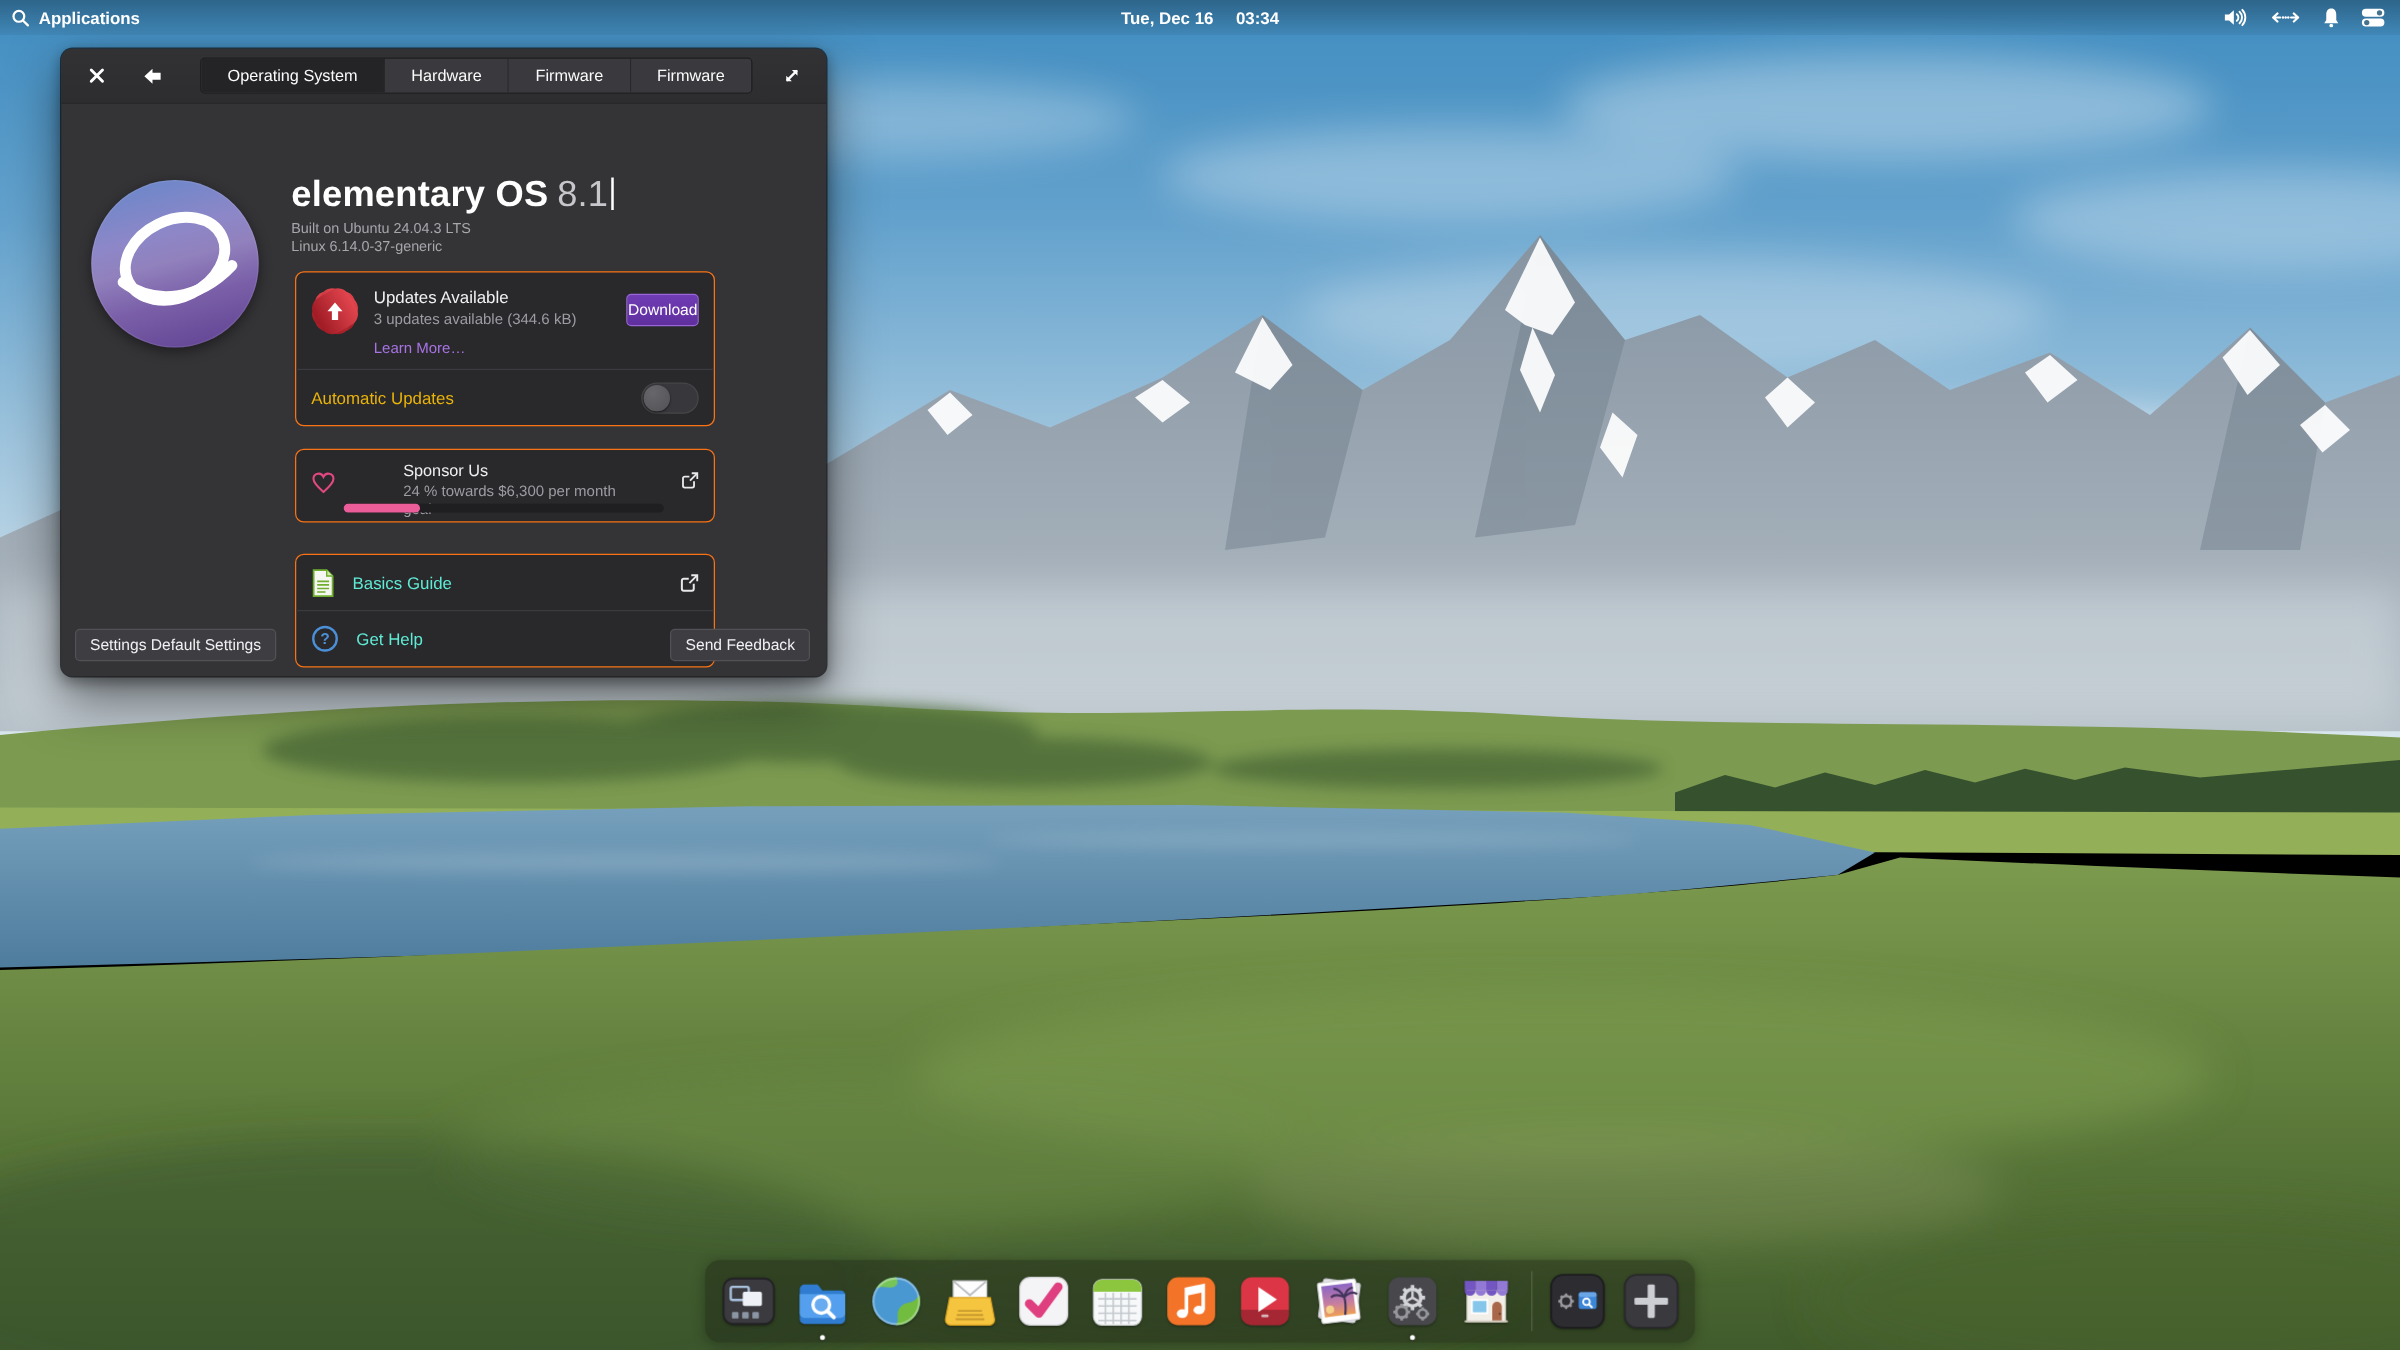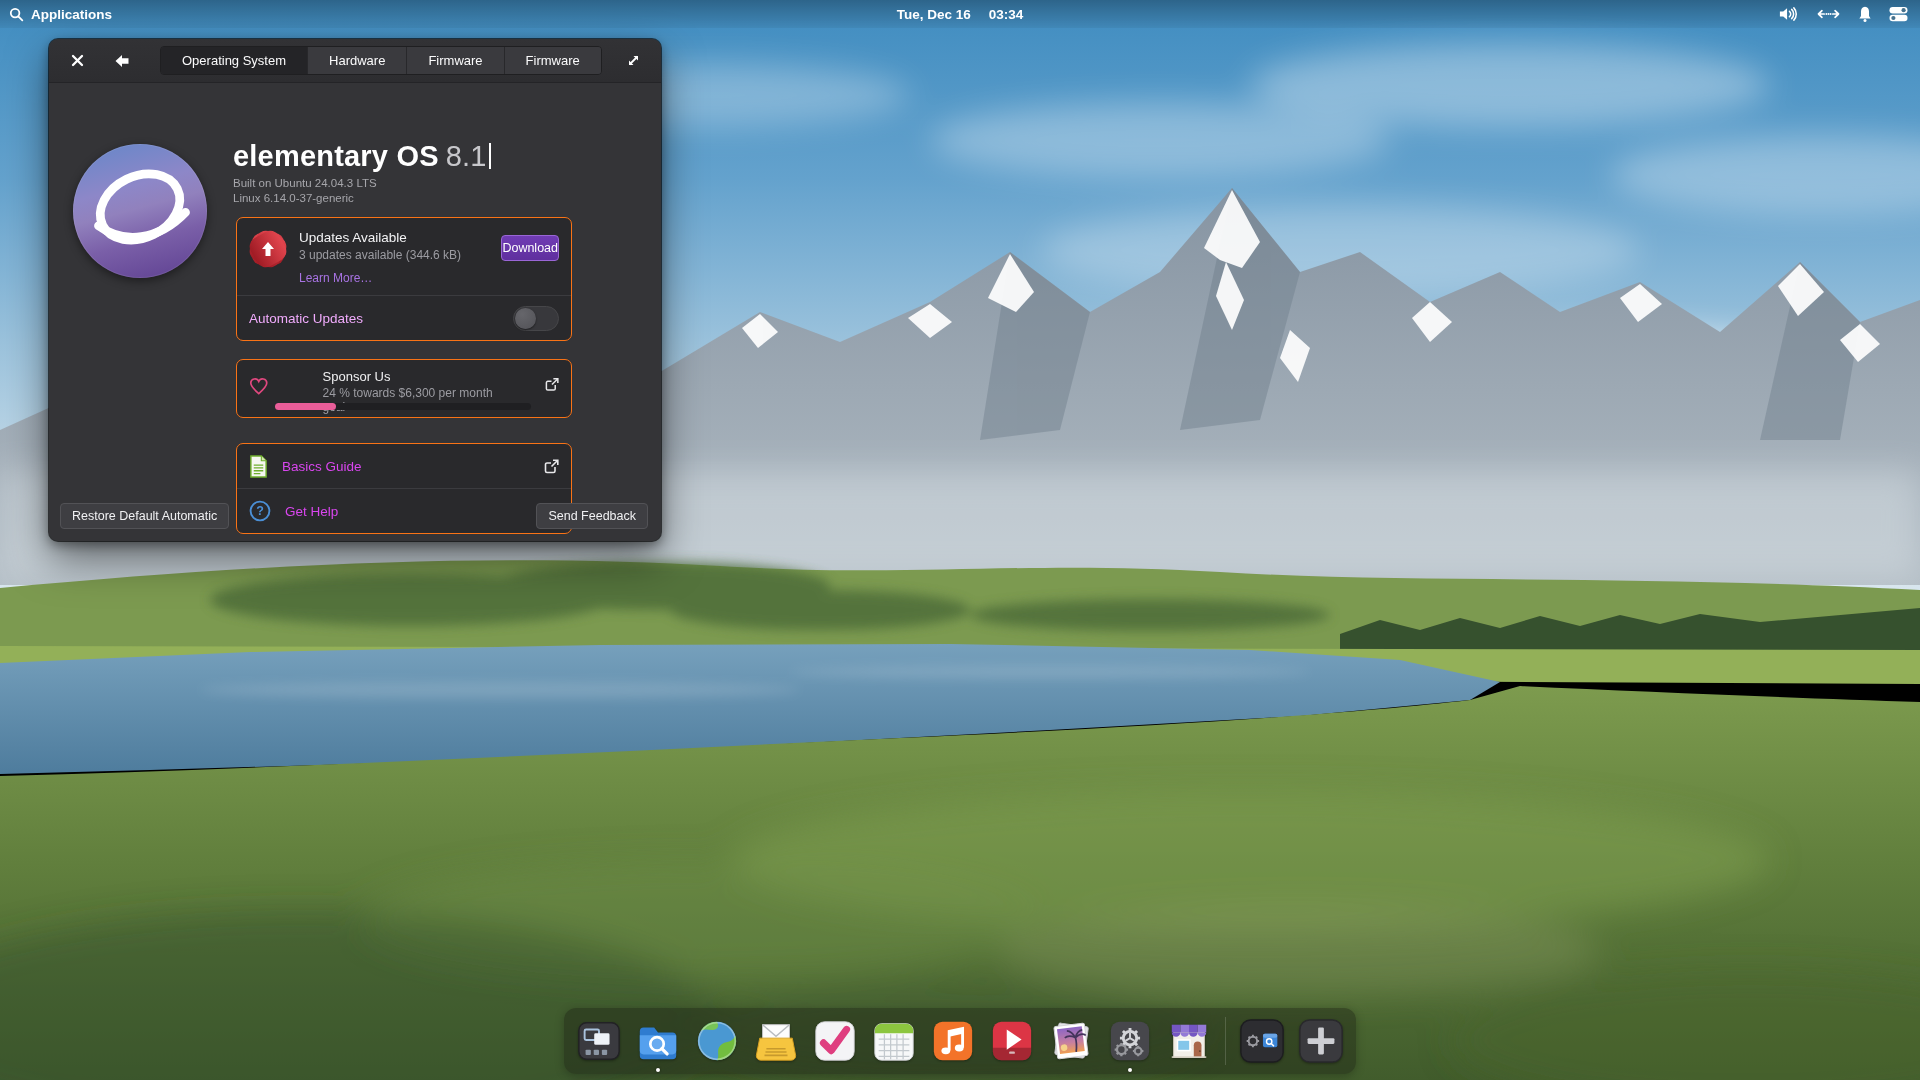--- a/index.html
+++ b/index.html
@@ -61,41 +61,41 @@
   .updates-text { margin-left:12px; }
   .updates-title { font-size:13.5px; color:#f2f2f4; }
   .updates-sub { font-size:12px; color:#9c9ca2; margin-top:3px; }
   .learn-link { font-size:12px; color:#a873e3; margin-top:9px; cursor:pointer; }
   .download-btn { margin-left:auto; align-self:flex-start; margin-top:5px;
     background:linear-gradient(#703cb4,#5f2f9e); border:1px solid #9a66d6; color:#fff;
     font-size:12.5px; padding:5px 0; border-radius:4px; cursor:pointer;
     font-family:inherit; }
   .card-divider { border-top:1px solid #3b3b3f; }
   .auto-row { display:flex; align-items:center; padding:10px 12px; height:44px; }
-  .auto-label { font-size:13.5px; color:#f0abfc; }
+  .auto-label { font-size:13.5px; color:#eab308; }
   .toggle { margin-left:auto; width:46px; height:25px; border-radius:13px; background:#38383c;
     border:1px solid #464649; position:relative; cursor:pointer; }
   .toggle .knob { position:absolute; left:1px; top:1px; width:21px; height:21px; border-radius:50%;
     background:radial-gradient(circle at 35% 30%,#66666b,#515156); box-shadow:0 1px 2px rgba(0,0,0,.5); }
 
   .sponsor-card { top:276px; height:59px; cursor:pointer; }
   .sponsor-inner { display:flex; align-items:flex-start; padding:9px 12px 0 12px;gap:40px; }
   .heart-icon { margin-top:7px; }
   .sponsor-text { margin-left:14px; }
   .sponsor-title { font-size:13px; color:#efeff1; }
   .sponsor-sub { font-size:12px; color:#9c9ca2; margin-top:2px; }
   .sponsor-inner .ext-icon { margin-left:auto; margin-top:8px; }
   .sponsor-progress { position:absolute; left:38px; right:40px; bottom:7px; height:7px;
     background:#1f1f22; border-radius:4px; }
   .sponsor-progress .fill { height:100%; width:24%; background:#ea5d99; border-radius:4px; }
 
   .links-card { top:360px; }
   .link-row { display:flex; align-items:center; height:44px; padding:0 12px; cursor:pointer; }
   .link-row svg.lead { flex:0 0 auto; }
-  .link-label { font-size:13.5px; color:#d946ef; margin-left:14px; }
+  .link-label { font-size:13.5px; color:#5eead4; margin-left:14px; }
   .link-row .ext-icon { margin-left:auto; }
 
   .footer-btn { position:absolute; background:#3e3e42; border:1px solid #525256; color:#f1f1f3;
     font-size:12.5px; padding:5px 11px; border-radius:4px; cursor:pointer; font-family:inherit; }
   .restore-btn { left:11px; bottom:11px; }
   .feedback-btn { right:13px; bottom:11px; }
 
   
   .dock { position:absolute; bottom:6px; left:50%; transform:translateX(-50%); z-index:40;
     height:66px; display:flex; align-items:center; gap:13px; padding:0 12px;
@@ -362,21 +362,21 @@
           </svg>
           <span class="link-label">Get Help</span>
           <svg class="ext-icon" width="15" height="15" viewBox="0 0 15 15">
             <path d="M11,8 V12 a1.5,1.5 0 0 1 -1.5,1.5 H3 A1.5,1.5 0 0 1 1.5,12 V5.5 A1.5,1.5 0 0 1 3,4 H7" fill="none" stroke="#e8e8ea" stroke-width="1.6"></path>
             <path d="M9,1.2 H13.8 V6" fill="none" stroke="#e8e8ea" stroke-width="1.6"></path>
             <path d="M13.5,1.5 L7.5,7.5" stroke="#e8e8ea" stroke-width="1.6"></path>
           </svg>
         </div>
       </div>
 
-      <button class="footer-btn restore-btn">Restore Default Automatic</button>
+      <button class="footer-btn restore-btn">Settings Default Settings</button>
       <button class="footer-btn feedback-btn">Send Feedback</button>
     </div>
   </div>
 
   <div class="dock">
 
     <div class="dock-item">
       <svg viewBox="0 0 48 48">
         <rect x="3" y="5" width="42" height="38" rx="8" fill="#3a3a3f" stroke="#222225" stroke-width="1.5"></rect>
         <rect x="9" y="12" width="15" height="11" rx="1.5" fill="none" stroke="#a9c2dd" stroke-width="2"></rect>

